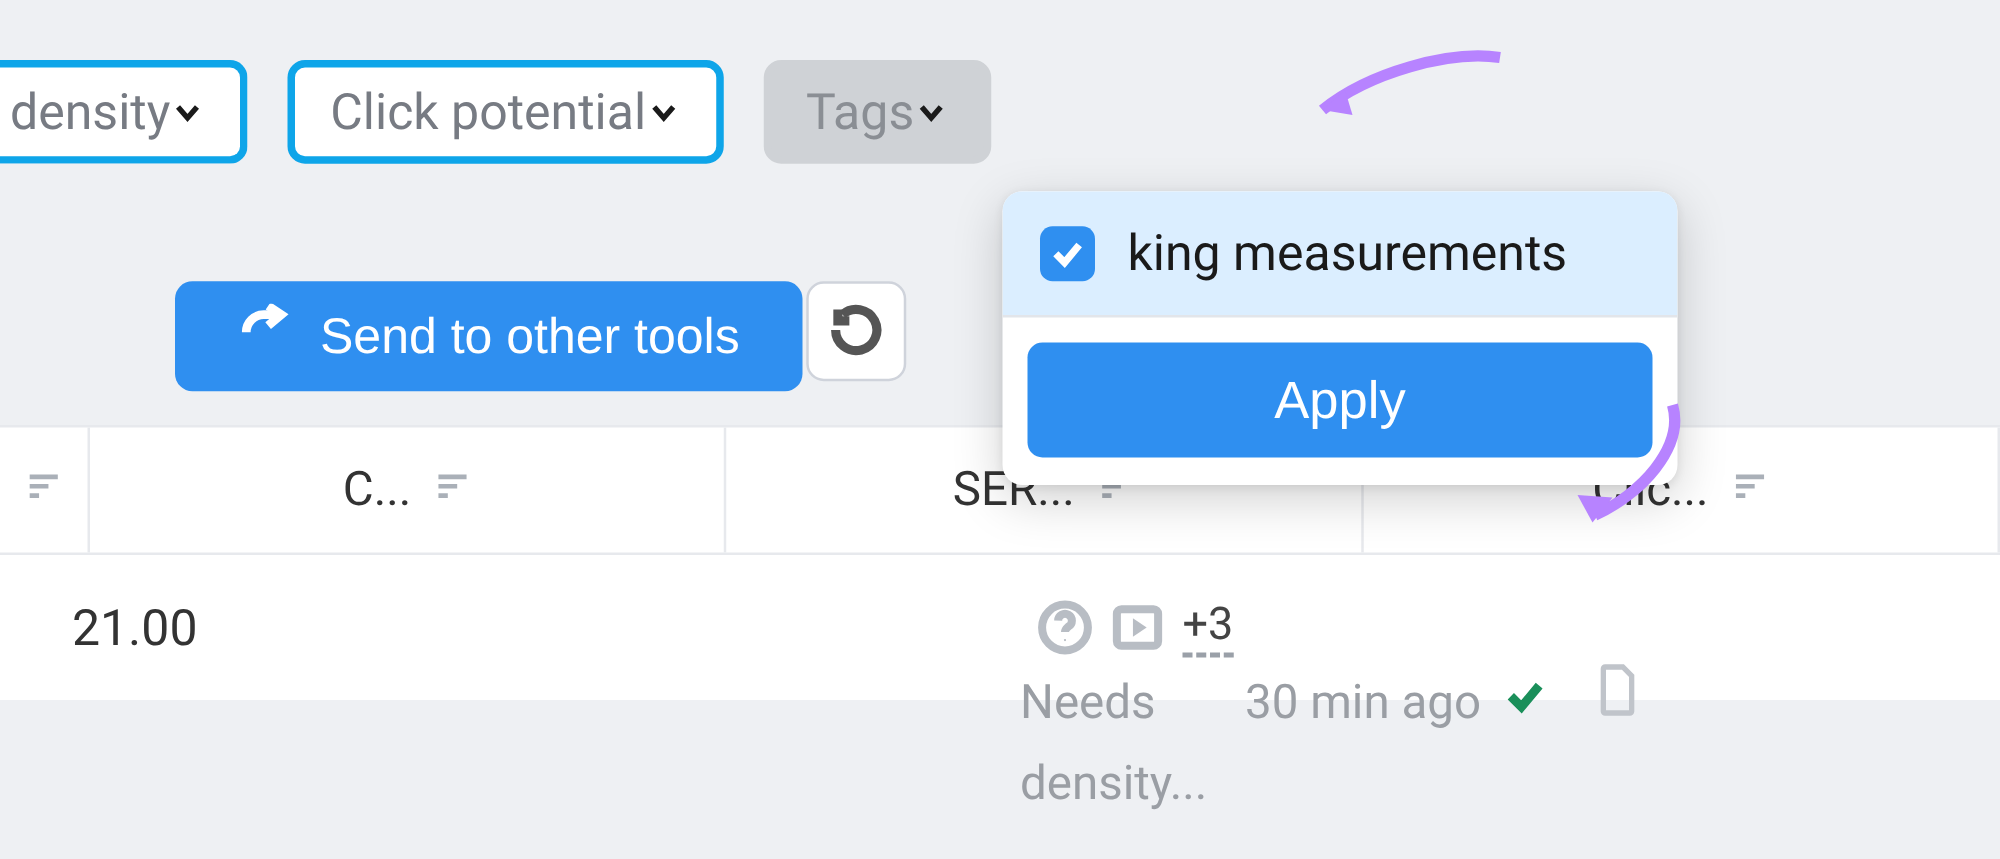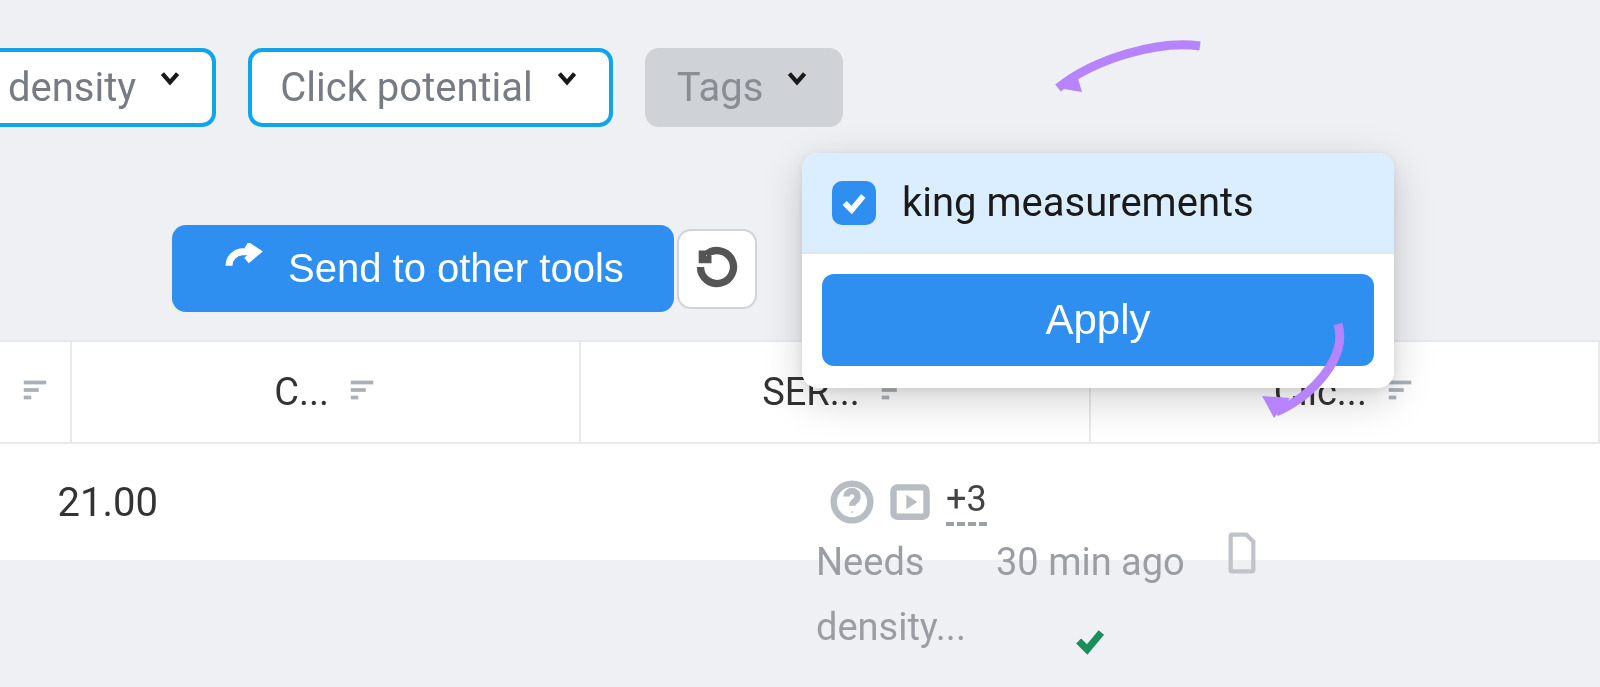--- a/index.html
+++ b/index.html
@@ -17,26 +17,25 @@
   .filter-row {
     position: absolute;
     top: 48px;
     left: 0;
     display: flex;
     gap: 32px;
     align-items: center;
   }
   .filter-pill {
     background: #fff;
-    border: 4px solid #0ea5e9;
+    border: 6px solid #0ea5e9;
     border-radius: 14px;
     padding: 12px 28px;
     display: flex;
-    align-items: flex-start;
-    gap: 20px;
+    align-items: center;
     font-size: 40px;
     color: #777b83;
     cursor: pointer;
   }
   .filter-pill.partial {
     border-radius: 0 14px 14px 0;
     border-left: none;
     padding-left: 8px;
   }
   .filter-pill.active {
@@ -50,22 +49,20 @@
   }
   .chevron svg { width: 26px; height: 26px; stroke: #1a1a1a; stroke-width: 4; fill: none; }
 
   
   .mid-row {
     position: absolute;
     top: 225px;
     left: 140px;
     display: flex;
     gap: 3px;
-    align-items: center;
-    margin-left: 32px;
   }
   .send-btn {
     background: #2f8ff0;
     color: #fff;
     border: none;
     border-radius: 14px;
     padding: 18px 50px;
     font-size: 40px;
     font-weight: 500;
     display: flex;
@@ -135,30 +132,30 @@
     left: 800px;
     font-size: 38px;
     color: #9a9ea4;
     line-height: 1.7;
     display: flex;
     gap: 40px;
     align-items: flex-start;
     margin-left: 16px;
   }
   .behind .col1 { width: 140px; }
-  .behind .time-row { display:flex; align-items:center; gap:18px;flex-direction:column; }
+  .behind .time-row { display:flex; align-items:center; gap:18px; }
   .check-ic svg { width:34px; height:34px; stroke:#1a8f5a; stroke-width:5; fill:none; }
   .file-ic svg { width:34px; height:44px; stroke:#c0c4ca; stroke-width:3; fill:none; }
 
   
   .dropdown {
     position: absolute;
     top: 153px;
     left: 802px;
-    width: 592px;
+    width: 540px;
     background: #fff;
     border-radius: 16px;
     box-shadow: 0 12px 40px rgba(0,0,0,0.18), 0 2px 8px rgba(0,0,0,0.08);
     overflow: hidden;
   }
   .dd-item {
     display: flex;
     align-items: center;
     gap: 26px;
     padding: 26px 30px;

